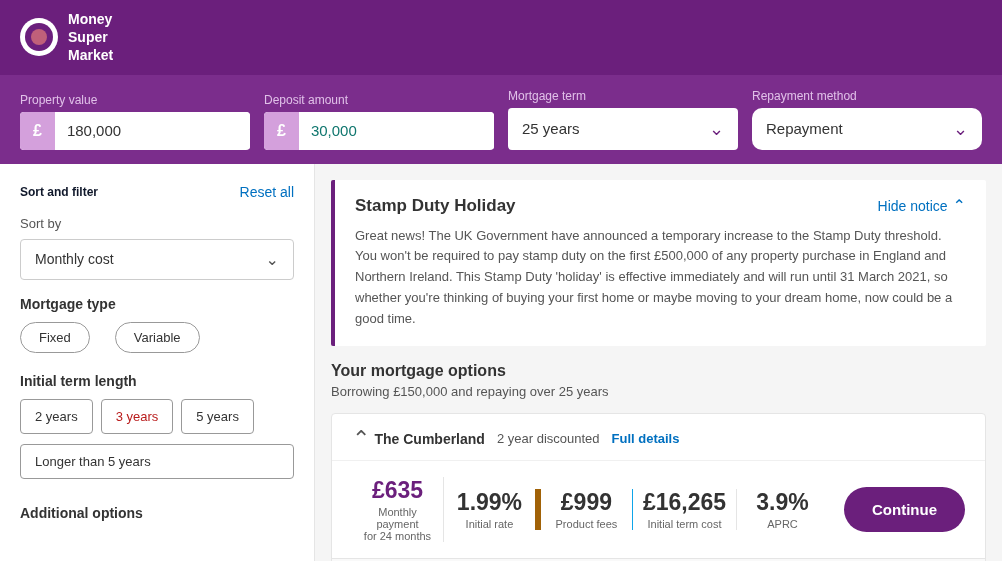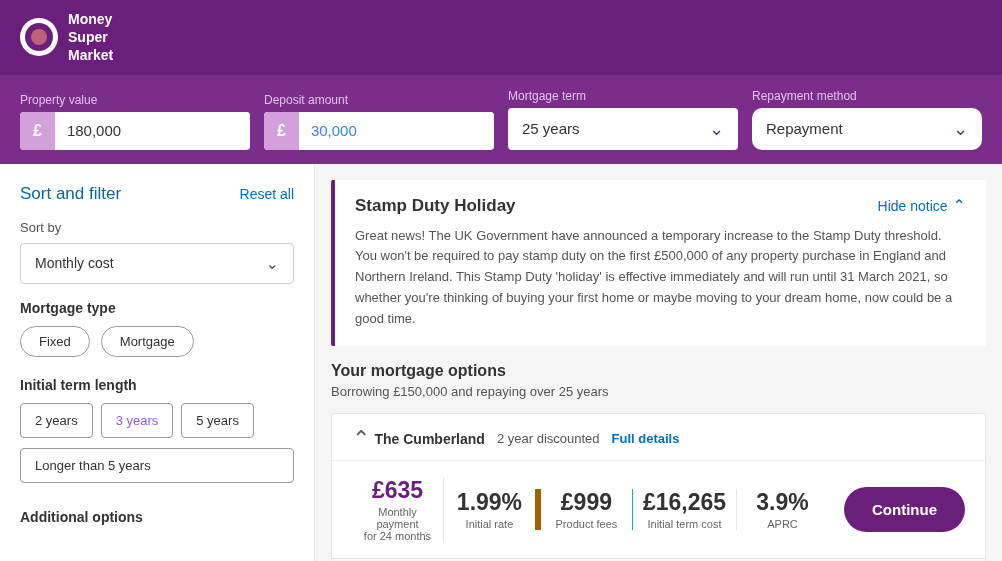--- a/index.html
+++ b/index.html
@@ -30,21 +30,21 @@
     <div style="display:flex; align-items:center; background:white; border-radius:4px; overflow:hidden;">
       <span style="background:#d4a0dc; color:white; padding:10px 13px; font-weight:bold; font-size:16px;">£</span>
       <input type="text" style="border: none; outline: none; padding: 10px 12px; font-size: 15px; color: rgb(51, 51, 51); width: 100%;" value="180,000">
     </div>
   </div>
 
   <div style="display:flex; flex-direction:column; gap:5px; flex:1;">
     <label style="color:#e0c0e8; font-size:12px;">Deposit amount</label>
     <div style="display:flex; align-items:center; background:white; border-radius:4px; overflow:hidden;">
       <span style="background:#d4a0dc; color:white; padding:10px 13px; font-weight:bold; font-size:16px;">£</span>
-      <input type="text" style="border: none; outline: none; padding: 10px 12px; font-size: 15px; color: #3b82f6; width: 100%;" value="30,000">
+      <input type="text" style="border: none; outline: none; padding: 10px 12px; font-size: 15px; color: #0f766e; width: 100%;" value="30,000">
     </div>
   </div>
 
   <div style="display:flex; flex-direction:column; gap:5px; flex:1;">
     <label style="color:#e0c0e8; font-size:12px;">Mortgage term</label>
     <div style="background:white; border-radius:4px; padding:10px 14px; font-size:15px; color:#333; display:flex; align-items:center; justify-content:space-between; cursor:pointer;">
       <span>25 years</span>
       <span style="color:#6b1f7c; font-size:18px;">⌄</span>
     </div>
   </div>
@@ -55,45 +55,45 @@
       <span>Repayment</span>
       <span style="color:#6b1f7c; font-size:18px;">⌄</span>
     </div>
   </div>
 </div>
 
 <div style="display:flex; min-height:420px; background:#f5f5f5;">
 
   <aside style="width:315px; background:white; padding:20px; border-right:1px solid #e5e5e5; flex-shrink:0;">
     <div style="display:flex; justify-content:space-between; align-items:center; margin-bottom:16px;">
-      <h2 style="font-size:17px; font-weight:normal; color:#0369a1;">Sort and filter</h2>
+      <h2 style="font-size:12px; font-weight:bold; color:#0f172a;">Sort and filter</h2>
       <a style="color:#0070c0; font-size:14px; cursor:pointer; text-decoration:none;">Reset all</a>
     </div>
 
     <div>
       <p style="font-size:13px; color:#555; margin-bottom:8px;">Sort by</p>
       <div style="border:1px solid #ccc; border-radius:4px; padding:10px 14px; display:flex; justify-content:space-between; align-items:center; cursor:pointer; margin-bottom:16px; background:white;">
         <span style="font-size:14px; color:#333;">Monthly cost</span>
         <span style="color:#555; font-size:16px;">⌄</span>
       </div>
     </div>
 
     <div style="margin-bottom:20px;">
       <p style="font-size:14px; font-weight:bold; color:#333; margin-bottom:10px;">Mortgage type</p>
-      <div style="display:flex; gap:11px;">
+      <div style="display:flex; gap:25px;">
         <button style="border:1px solid #999; border-radius:20px; padding:7px 18px; font-size:13px; cursor:pointer; background:white; color:#333;">Fixed</button>
-        <button style="border:1px solid #999; border-radius:20px; padding:7px 18px; font-size:13px; cursor:pointer; background:white; color:#333;">Mortgage</button>
+        <button style="border:1px solid #999; border-radius:20px; padding:7px 18px; font-size:13px; cursor:pointer; background:white; color:#333;">Variable</button>
       </div>
     </div>
 
     <div style="margin-bottom:10px;">
       <p style="font-size:14px; font-weight:bold; color:#333; margin-bottom:10px;">Initial term length</p>
       <div style="display:flex; gap:8px; margin-bottom:10px;">
         <button style="border:1px solid #999; border-radius:4px; padding:9px 14px; font-size:13px; cursor:pointer; background:white; color:#333;">2 years</button>
-        <button style="border:1px solid #999; border-radius:4px; padding:9px 14px; font-size:13px; cursor:pointer; background:white; color:#8b5cf6;">3 years</button>
+        <button style="border:1px solid #999; border-radius:4px; padding:9px 14px; font-size:13px; cursor:pointer; background:white; color:#b91c1c;">3 years</button>
         <button style="border:1px solid #999; border-radius:4px; padding:9px 14px; font-size:13px; cursor:pointer; background:white; color:#333;">5 years</button>
       </div>
       <button style="border:1px solid #999; border-radius:4px; padding:9px 14px; font-size:13px; cursor:pointer; background:white; color:#333; width:100%; text-align:left; margin-bottom:16px;">Longer than 5 years</button>
     </div>
 
     <div>
       <p style="font-size:14px; font-weight:bold; color:#333; margin-bottom:10px;">Additional options</p>
     </div>
   </aside>
 

